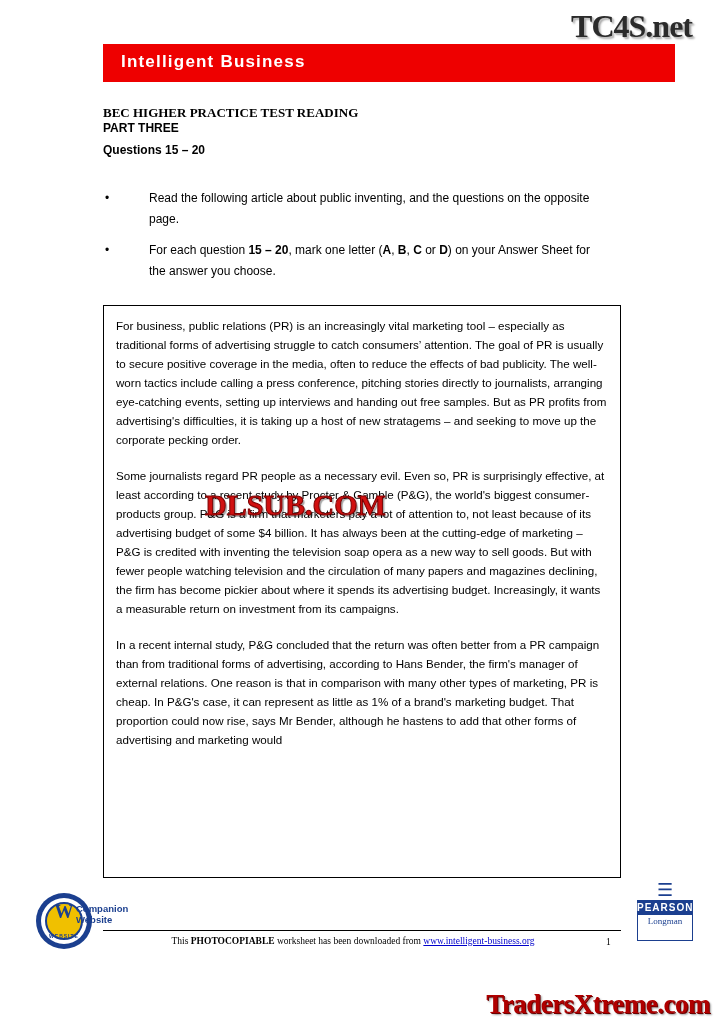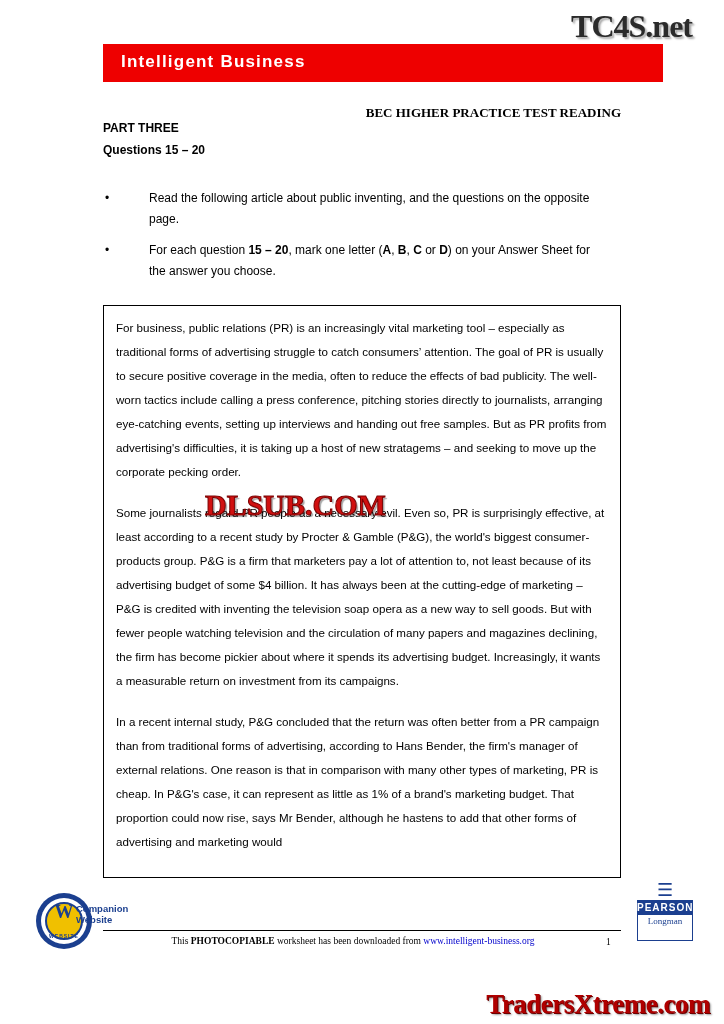--- a/index.html
+++ b/index.html
@@ -55,39 +55,40 @@
   }
 
   
   .banner {
     position: absolute;
     left: 103px;
     top: 44px;
     width: 560px;
     height: 38px;
     background: #ee0000;
+    padding-left: 12px;
   }
   .banner-title {
     position: absolute;
     left: 18px;
     top: 8px;
     color: #ffffff;
     font-size: 17px;
     font-weight: bold;
     letter-spacing: 1.2px;
     font-family: "Liberation Sans", sans-serif;
   }
 
   
   .doc-title {
     position: absolute;
     left: 103px;
     top: 105px;
     width: 518px;
-    text-align: right;
+    text-align: left;
     font-family: "Liberation Serif", serif;
     font-weight: bold;
     font-size: 13px;
   }
   .part-three {
     position: absolute;
     left: 103px;
     top: 121px;
     font-size: 12px;
     font-weight: bold;
@@ -138,21 +139,21 @@
     box-sizing: border-box;
     overflow: hidden;
     background: #ffffff;
   }
   .article-inner {
     padding: 10px 12px 0 12px;
   }
   .article-inner p {
     margin: 0 0 17px 0;
     font-size: 11.6px;
-    line-height: 24px;
+    line-height: 19px;
     text-align: left;
   }
 
   
   .footer-rule {
     position: absolute;
     left: 103px;
     top: 930px;
     width: 518px;
     border-top: 1px solid #000000;
@@ -163,20 +164,21 @@
     top: 935px;
     width: 500px;
     text-align: center;
     font-size: 9.5px;
     line-height: 13px;
     font-family: "Liberation Serif", serif;
   }
   .footer-text .bold { font-weight: bold; }
   .footer-link {
     color: #0000cc;
+    text-decoration: underline;
   }
   .page-num {
     position: absolute;
     left: 606px;
     top: 937px;
     font-size: 9.5px;
     font-family: "Liberation Serif", serif;
   }
 
   

